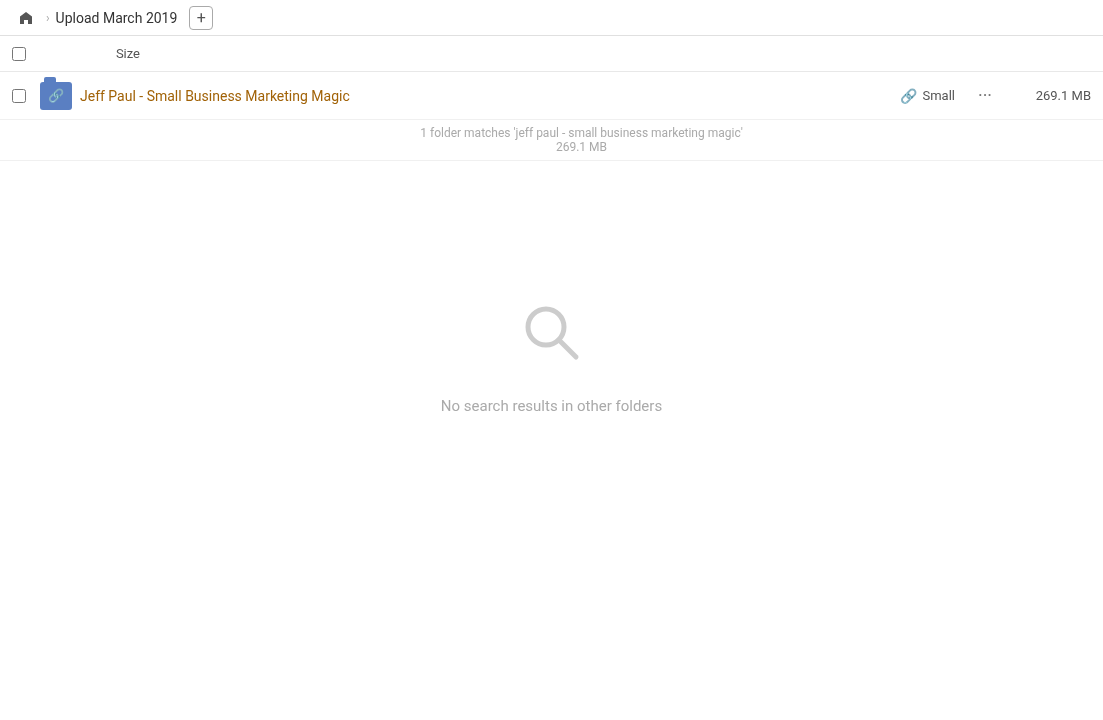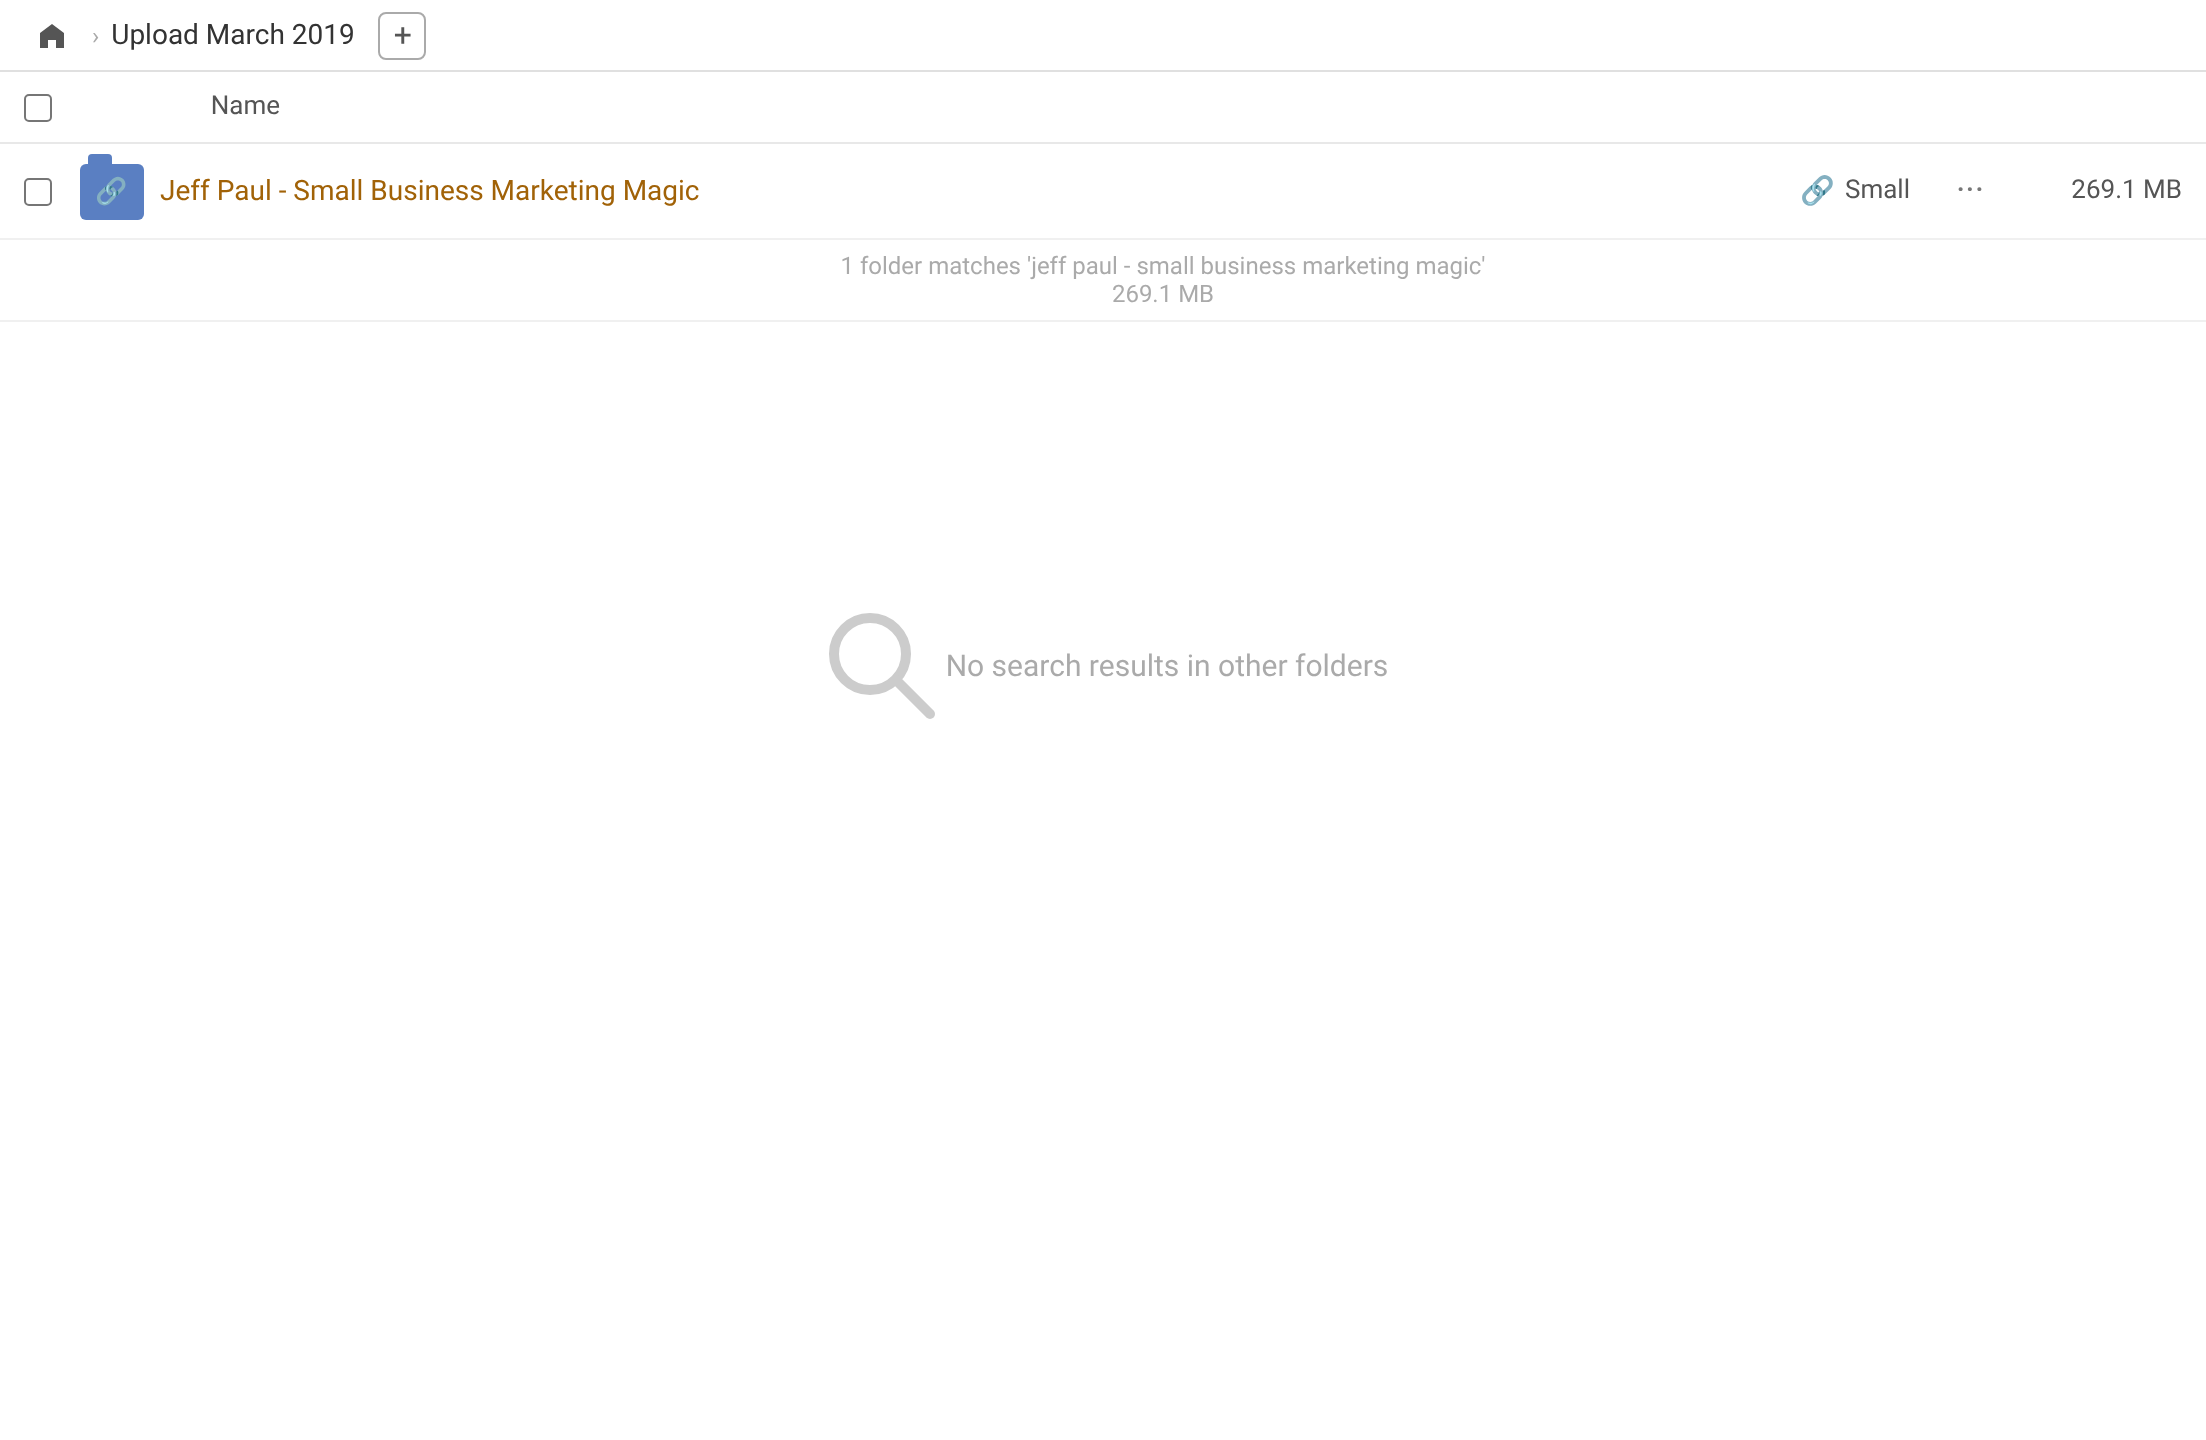--- a/index.html
+++ b/index.html
@@ -222,25 +222,25 @@
 
     .match-size {
       font-size: 12px;
       color: #aaa;
       padding-right: 0;
     }
 
     
     .empty-state {
       display: flex;
-      flex-direction: row;
+      flex-direction: column;
       align-items: center;
       justify-content: center;
       margin-top: 140px;
-      gap: 0;
+      gap: 32px;
     }
 
     .search-icon-large {
       width: 64px;
       height: 64px;
       position: relative;
     }
 
     .empty-label {
       font-size: 15px;
@@ -258,21 +258,21 @@
   </div>
   <span class="breadcrumb-separator">›</span>
   <span class="breadcrumb-title">Upload March 2019</span>
   <div class="add-btn">+</div>
 </div>
 
 <div class="col-header">
   <div class="col-checkbox">
     <input type="checkbox" style="">
   </div>
-  <div class="col-size">Name</div>
+  <div class="col-size">Size</div>
 </div>
 
 <div class="file-row">
   <div class="file-row-checkbox">
     <input type="checkbox" style="">
   </div>
   <div class="file-icon">
     <div class="folder-icon-box">
       <span class="folder-link-icon">🔗</span>
     </div>

